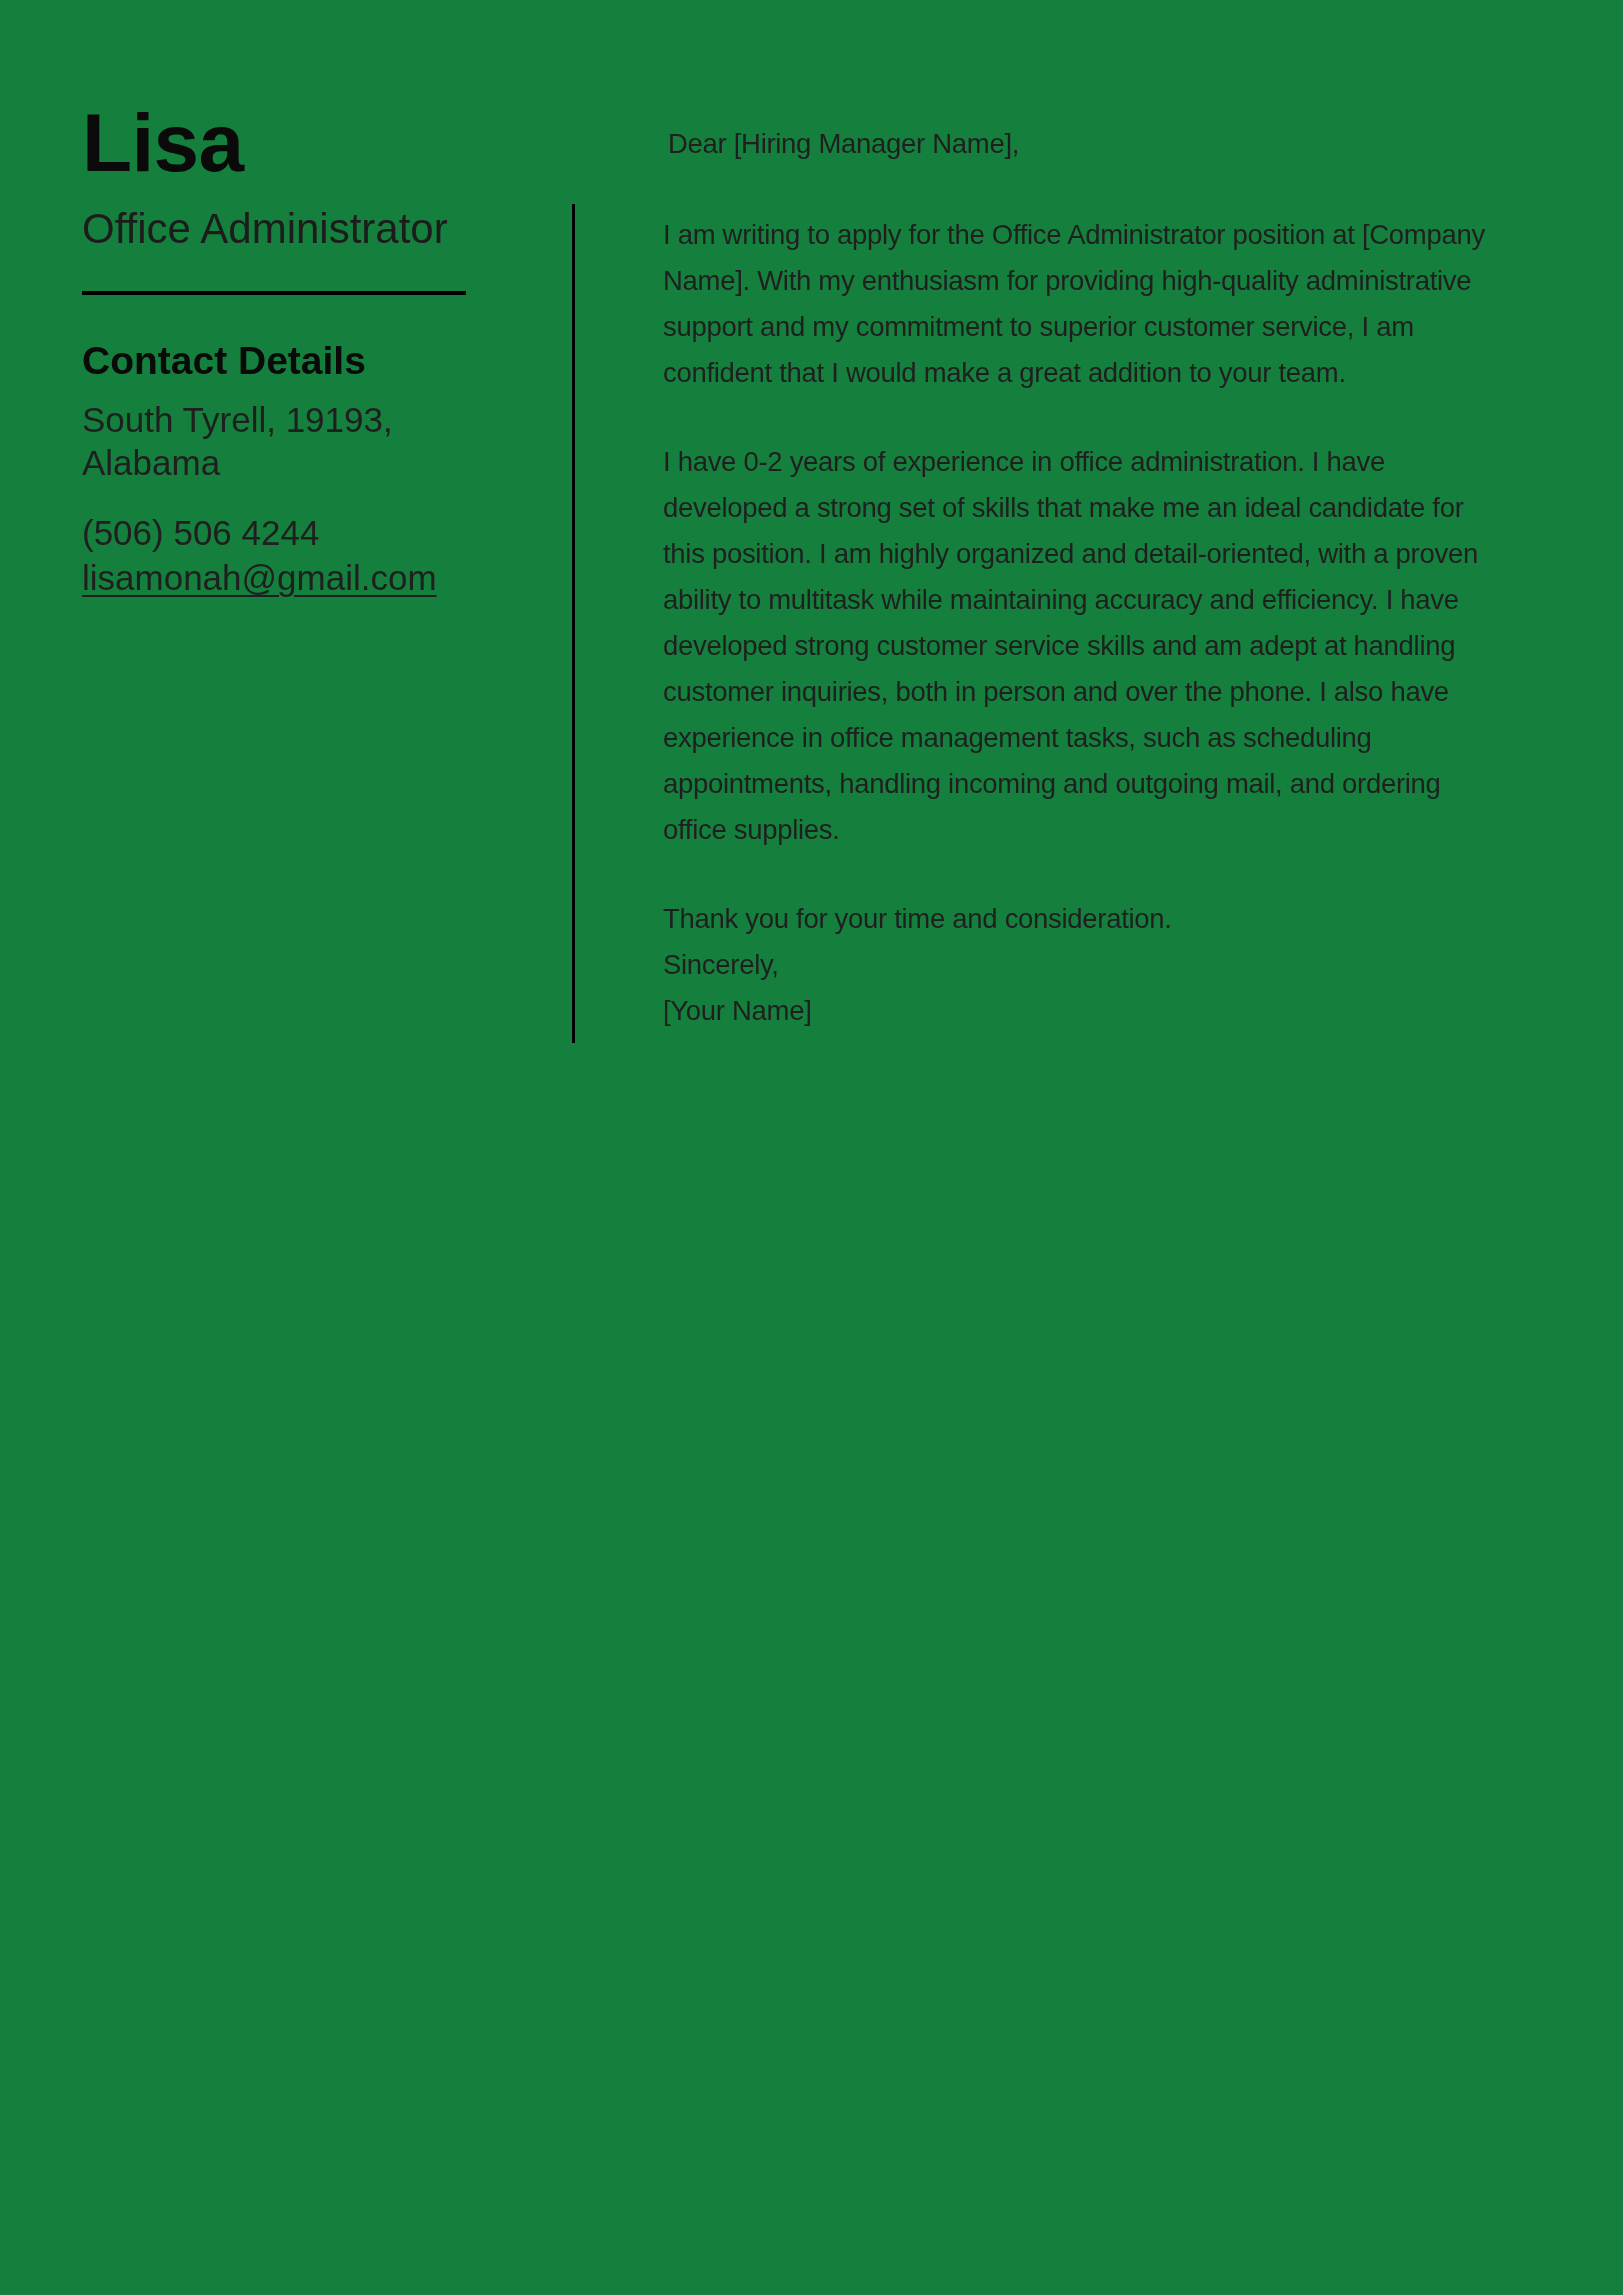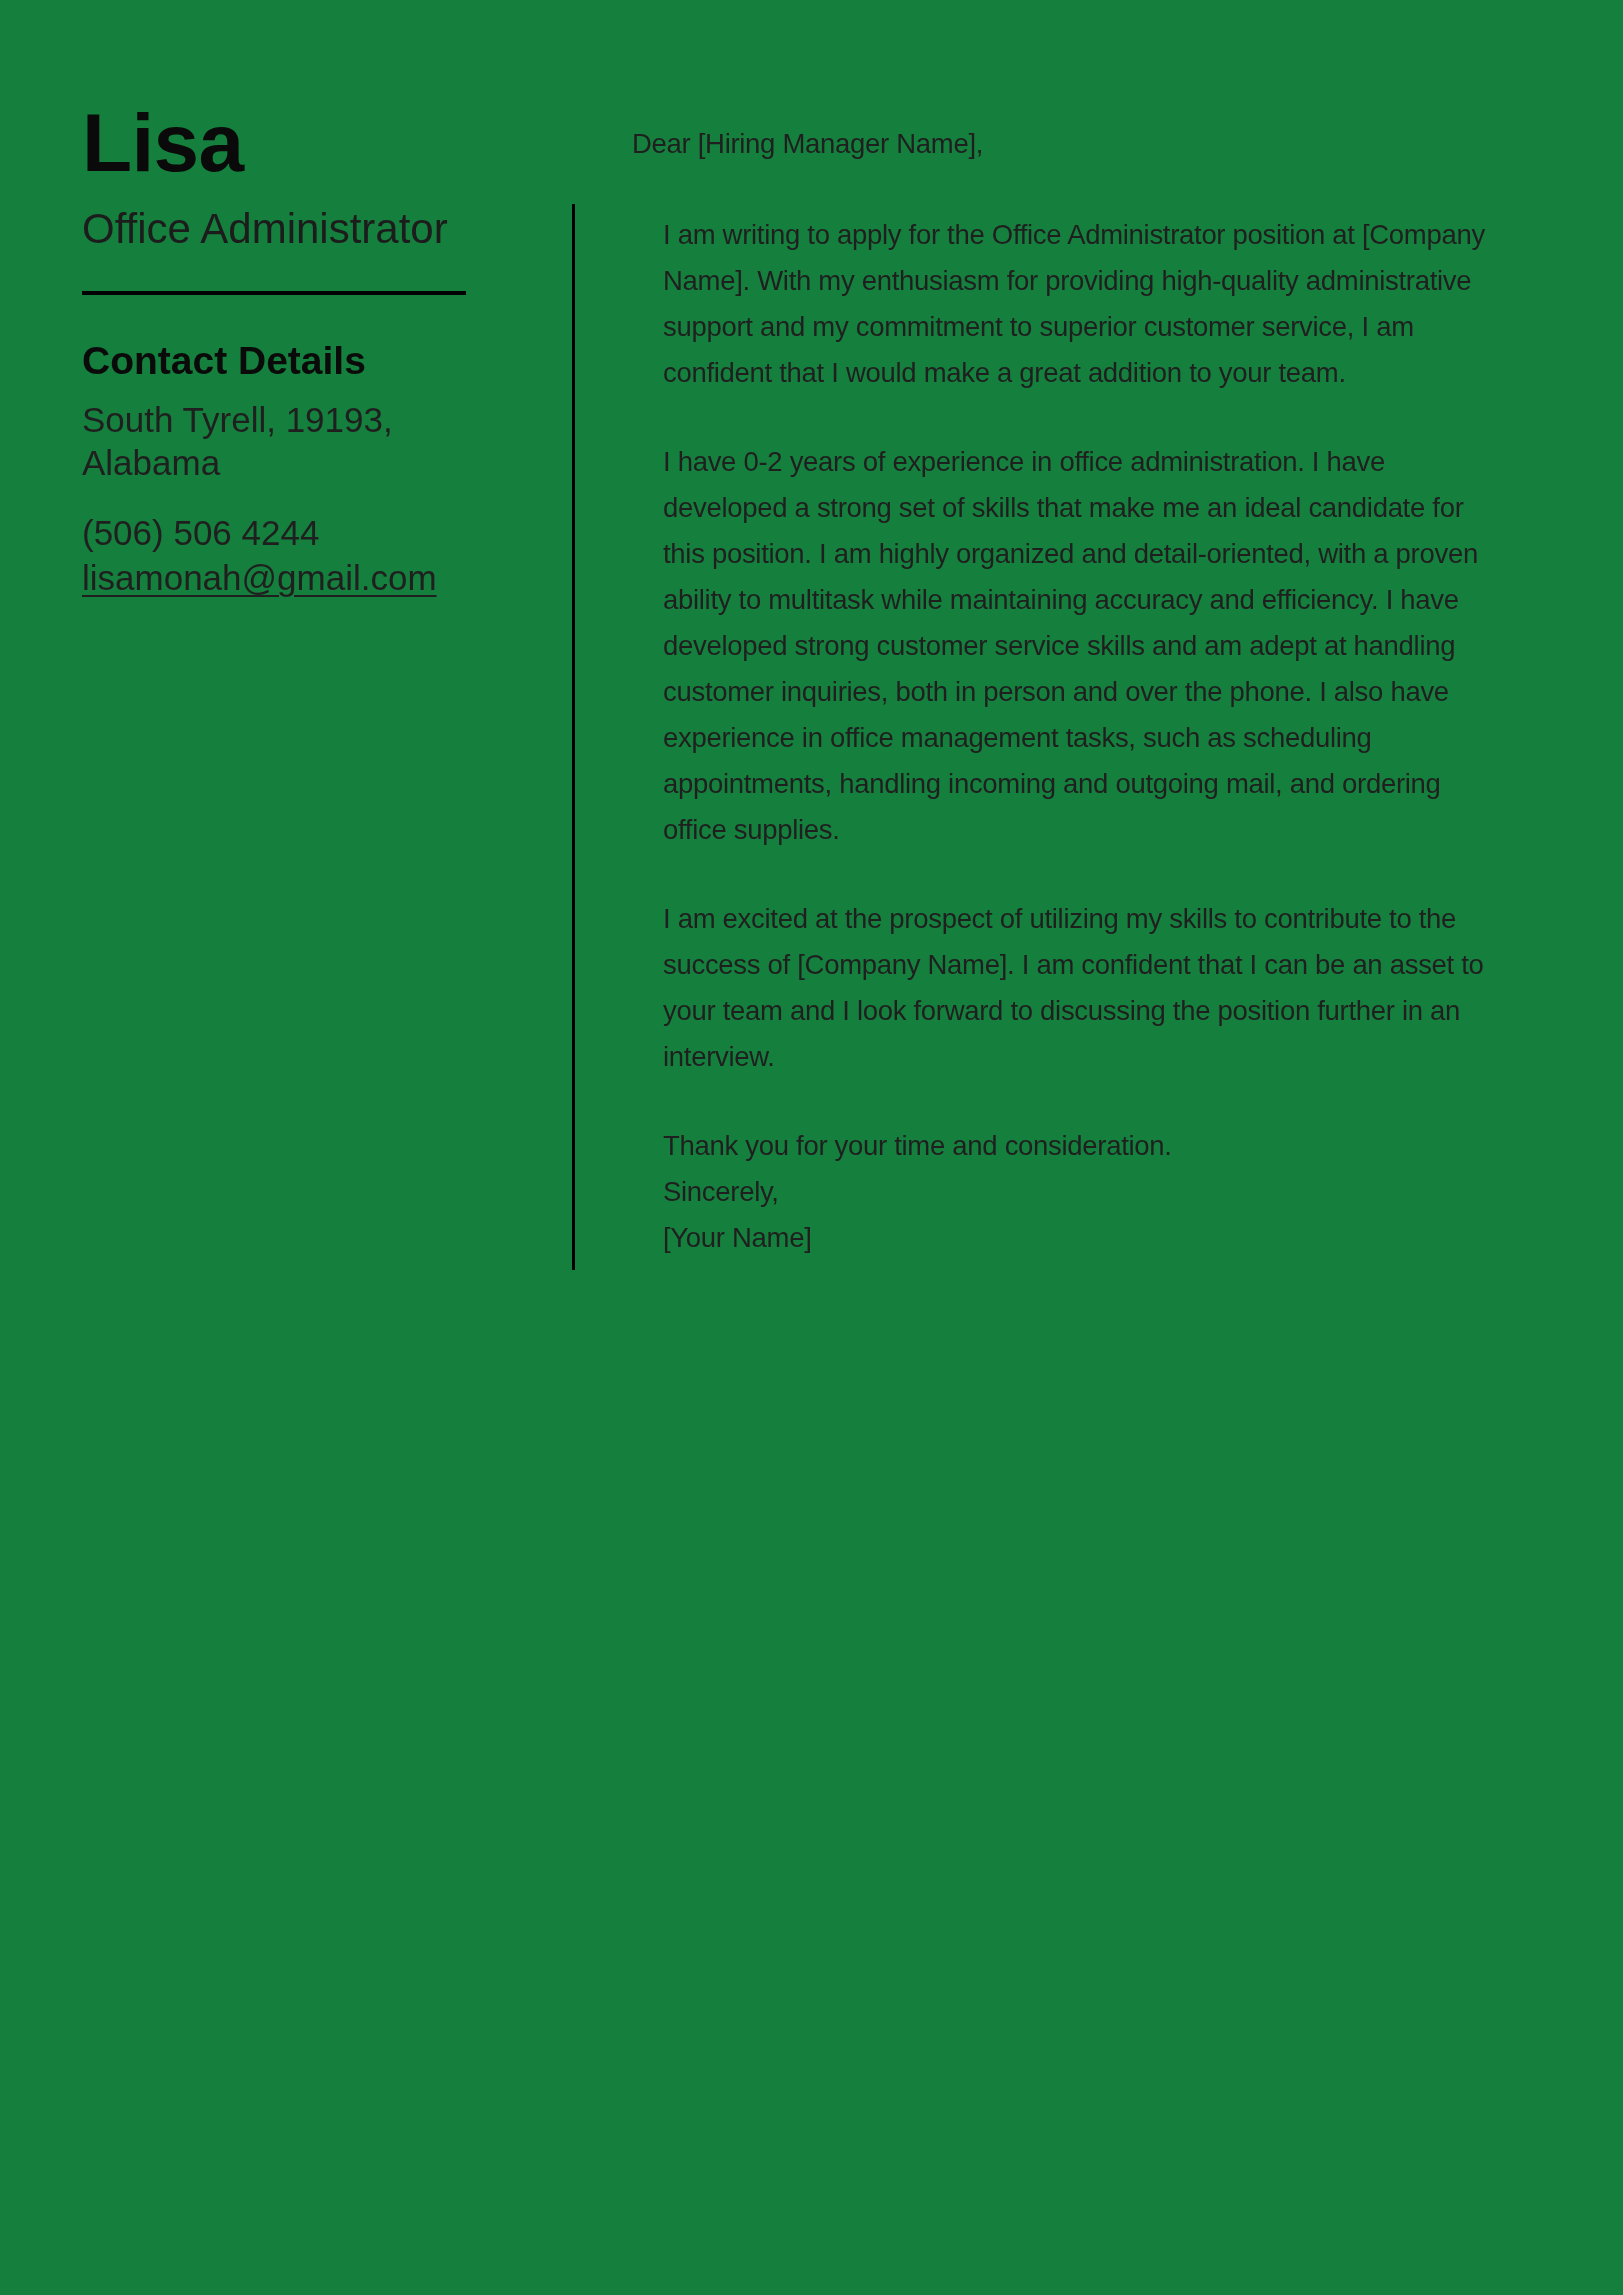--- a/index.html
+++ b/index.html
@@ -68,21 +68,21 @@
   .main {
     position: absolute;
     left: 572px;
     top: 121px;
     width: 923px;
     color: #1f1f1f;
     font-size: 27.5px;
     line-height: 46px;
     letter-spacing: -0.3px;
   }
-  .salutation { margin-left: 60px; }
+  .salutation { margin-left: 96px; }
   .letter-body {
     margin-top: 37px;
     border-left: 3.9px solid #000000;
     padding: 7.9px 0 9.2px 88px;
   }
   .letter-body p { margin: 0 0 43px 0; }
   .letter-body p:last-child { margin-bottom: 0; margin-top: 15px; }
   .closing, .signature { margin: 0 !important; }
 </style>
 </head>
@@ -108,21 +108,20 @@
       </div>
     </div>
   </aside>
 
   <main class="main">
     <div class="salutation">Dear [Hiring Manager Name],</div>
     <div class="letter-body">
       <div>
           <p>I am writing to apply for the Office Administrator position at [Company Name]. With my enthusiasm for providing high-quality administrative support and my commitment to superior customer service, I am confident that I would make a great addition to your team.</p>
           <p>I have 0-2 years of experience in office administration. I have developed a strong set of skills that make me an ideal candidate for this position. I am highly organized and detail-oriented, with a proven ability to multitask while maintaining accuracy and efficiency. I have developed strong customer service skills and am adept at handling customer inquiries, both in person and over the phone. I also have experience in office management tasks, such as scheduling appointments, handling incoming and outgoing mail, and ordering office supplies.</p>
-          <p>I am excited at the prospect of utilizing my skills to contribute to the success of [Company Name]. I am confident that I can be an asset to your team and I look forward to discussing the position further in an interview.</p>
           <p>Thank you for your time and consideration.</p>
         </div>
       <p class="closing">Sincerely,</p>
       <p class="signature">[Your Name]</p>
     </div>
   </main>
 
 </div>
 
 

